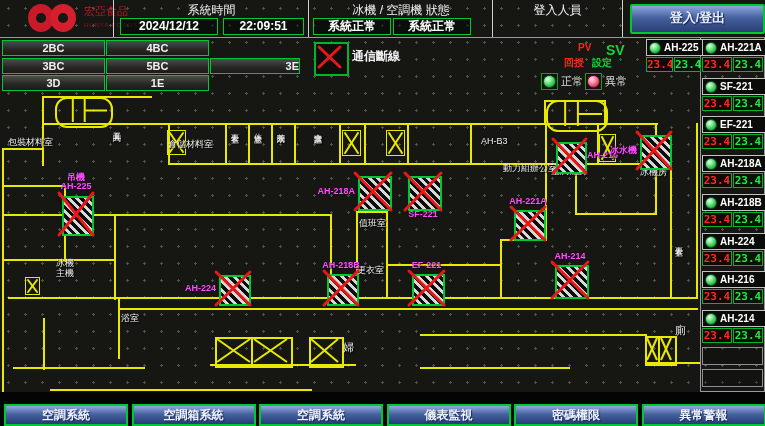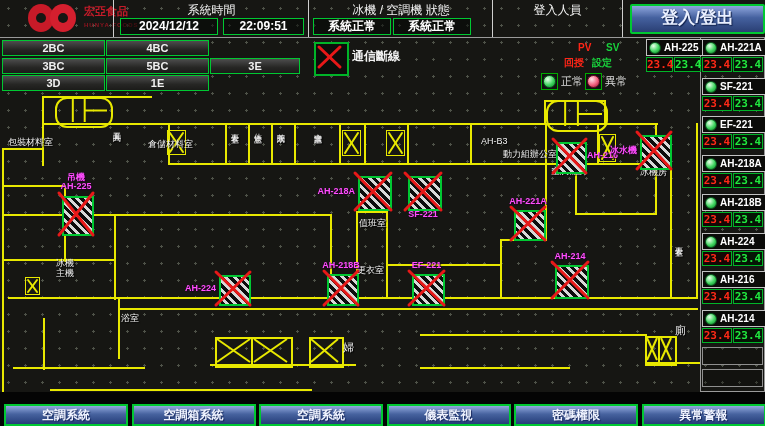--- a/index.html
+++ b/index.html
@@ -9,27 +9,27 @@
     background-size:17px 17px;
     font-family:"Liberation Sans","DejaVu Sans",sans-serif;color:#eee;}
   .abs{position:absolute;}
   
   #header{position:absolute;left:0;top:0;width:765px;height:37px;border-bottom:1px solid #9a9a9a;}
   .hdiv{position:absolute;top:0;width:1px;height:37px;background:#cfcfcf;}
   #logo-shape{position:absolute;left:28px;top:4px;width:60px;height:30px;}
   .logo-c{position:absolute;width:26px;height:28px;border-radius:50%;background:#c81a28;}
   .logo-c.c2{left:22px;top:0;background:#d41f2e;}
   .logo-hole{position:absolute;left:8px;top:9px;width:10px;height:10px;border-radius:50%;background:#161613;}
-  #brand{position:absolute;left:84px;top:5px;color:#c41b29;font-weight:bold;font-size:11px;line-height:12px;white-space:nowrap;}
+  #brand{position:absolute;left:84px;top:5px;color:#c41b29;font-weight:normal;font-size:11px;line-height:12px;white-space:nowrap;}
   #brand .en{font-size:6px;color:#8e1520;letter-spacing:1px;}
   .hlabel{position:absolute;top:2px;font-size:12px;color:#f2f2f2;text-align:center;white-space:nowrap;}
   .hbox{position:absolute;top:18px;height:15px;border:1px solid #00c832;background:rgba(6,10,6,0.55);
         color:#fff;font-size:12px;font-weight:bold;text-align:center;line-height:15px;white-space:nowrap;}
   #login-btn{position:absolute;left:630px;top:4px;width:131px;height:26px;border:2px solid #00c832;border-radius:2px;
-     background:linear-gradient(#8fa6dd,#45619f 45%,#2a3f74);color:#eaf0ff;font-size:17px;font-weight:bold;
+     background:linear-gradient(#8fa6dd,#45619f 45%,#2a3f74);color:#eaf0ff;font-size:13px;font-weight:bold;
      text-align:center;line-height:24px;cursor:pointer;text-shadow:1px 1px 1px #10204a;}
   
   .floor-btn{position:absolute;border:1px solid #00c832;background:linear-gradient(#4d4d4d,#262624 60%,#1b1b19);
      color:#f0f0f0;font-size:11px;font-weight:bold;text-align:center;line-height:14px;cursor:pointer;}
   
   #comm-box{position:absolute;left:314px;top:42px;width:31px;height:30px;border:2px solid #00b428;background:rgba(0,0,0,0.4);}
   #comm-label{position:absolute;left:352px;top:48px;font-size:12px;font-weight:bold;color:#f4f4f4;}
   .lg-pv{position:absolute;color:#ff2517;font-weight:bold;}
   .lg-sv{position:absolute;color:#18d23c;font-weight:bold;}
   .led{width:11px;height:11px;border-radius:50%;border:1px solid #0a5a1e;
@@ -92,35 +92,35 @@
 
     <div class="hlabel" style="left:495px;width:125px">登入人員</div>
     <div id="login-btn">登入/登出</div>
   </div>
 
   <div id="floor-nav" class="abs" style="inset:0">
       <div class="floor-btn" style="left: 2px; top: 40px; width: 101px; height: 14px;">2BC</div>
       <div class="floor-btn" style="left: 106px; top: 40px; width: 101px; height: 14px;">4BC</div>
       <div class="floor-btn" style="left: 2px; top: 57.5px; width: 101px; height: 14px;">3BC</div>
       <div class="floor-btn" style="left: 106px; top: 57.5px; width: 101px; height: 14px;">5BC</div>
-      <div class="floor-btn" style="left: 210px; top: 57.5px; width: 88px; height: 14px;">3E</div>
+      <div class="floor-btn" style="left: 210px; top: 57.5px; width: 88px; height: 14px; text-align: right;">3E</div>
       <div class="floor-btn" style="left: 2px; top: 75px; width: 101px; height: 14px;">3D</div>
       <div class="floor-btn" style="left: 106px; top: 75px; width: 101px; height: 14px;">1E</div>
     </div>
 
   <div id="legend" class="abs" style="inset:0">
     <div id="comm-box">
         <svg width="27" height="26" style="position:absolute;left:0;top:0;overflow:visible">
           <line x1="3" y1="3" x2="24" y2="23" stroke="#e81818" stroke-width="3" stroke-linecap="round"></line>
           <line x1="24" y1="3" x2="3" y2="23" stroke="#e81818" stroke-width="3" stroke-linecap="round"></line>
         </svg>
       </div>
     <div id="comm-label">通信斷線</div>
     <div class="lg-pv" style="left:578px;top:42px;font-size:10px">PV</div>
-    <div class="lg-sv" style="left:606px;top:42px;font-size:10px">SV</div>
+    <div class="lg-sv" style="left:606px;top:42px;font-size:14px">SV</div>
     <div class="lg-pv" style="left:564px;top:56px;font-size:10px">回授</div>
     <div class="lg-sv" style="left:592px;top:56px;font-size:10px">設定</div>
     <div class="led-wrap" style="left:541px;top:73px">
       <span class="bx">
           <span class="led"></span>
         </span>
       <span>正常</span>
     </div>
     <div class="led-wrap" style="left:585px;top:73px">
       <span class="bx">
@@ -244,27 +244,27 @@
       </div>
       <div class="stair-round" style="left: 546px; top: 100px; width: 58px; height: 28px;">
         <svg width="58" height="28" style="position:absolute;left:-2px;top:-2px">
           <line x1="19.14" y1="2" x2="19.14" y2="26" stroke="#e8e800" stroke-width="2"></line>
           <line x1="31.900000000000002" y1="2" x2="31.900000000000002" y2="26" stroke="#e8e800" stroke-width="2"></line>
           <line x1="31.900000000000002" y1="14" x2="56" y2="14" stroke="#e8e800" stroke-width="2"></line>
         </svg>
       </div>
       <div class="room-label" style="left: 8px; top: 137px;">包裝材料室</div>
       <div class="room-label v" style="left: 111px; top: 126px; font-size: 8px;">工具間</div>
-      <div class="room-label" style="left: 148px; top: 139px;">倉儲材料室</div>
+      <div class="room-label" style="left: 168px; top: 139px;">倉儲材料室</div>
       <div class="room-label v" style="left: 229px; top: 127px; font-size: 8px;">更衣室</div>
       <div class="room-label v" style="left: 252px; top: 127px; font-size: 8px;">休息室</div>
       <div class="room-label v" style="left: 275px; top: 127px; font-size: 8px;">茶水間</div>
       <div class="room-label v" style="left: 312px; top: 127px; font-size: 8px;">會議室</div>
       <div class="room-label" style="left: 481px; top: 136px;">AH-B3</div>
-      <div class="room-label" style="left: 503px; top: 149px;">動力組辦公室</div>
+      <div class="room-label" style="left: 503px; top: 163px;">動力組辦公室</div>
       <div class="room-label" style="left: 551px; top: 166px;">空調機房</div>
       <div class="room-label" style="left: 640px; top: 167px;">冰機房</div>
       <div class="room-label" style="left: 359px; top: 218px;">值班室</div>
       <div class="room-label" style="left: 357px; top: 265px;">更衣室</div>
       <div class="room-label" style="left: 56px; top: 258px;">冰機
 主機</div>
       <div class="room-label" style="left: 121px; top: 313px;">浴室</div>
       <div class="room-label" style="left: 343px; top: 342px; font-size: 11px;">婦</div>
       <div class="room-label" style="left: 675px; top: 325px; font-size: 11px;">廁</div>
       <div class="room-label v" style="left: 673px; top: 240px; font-size: 8px;">更衣室</div>

